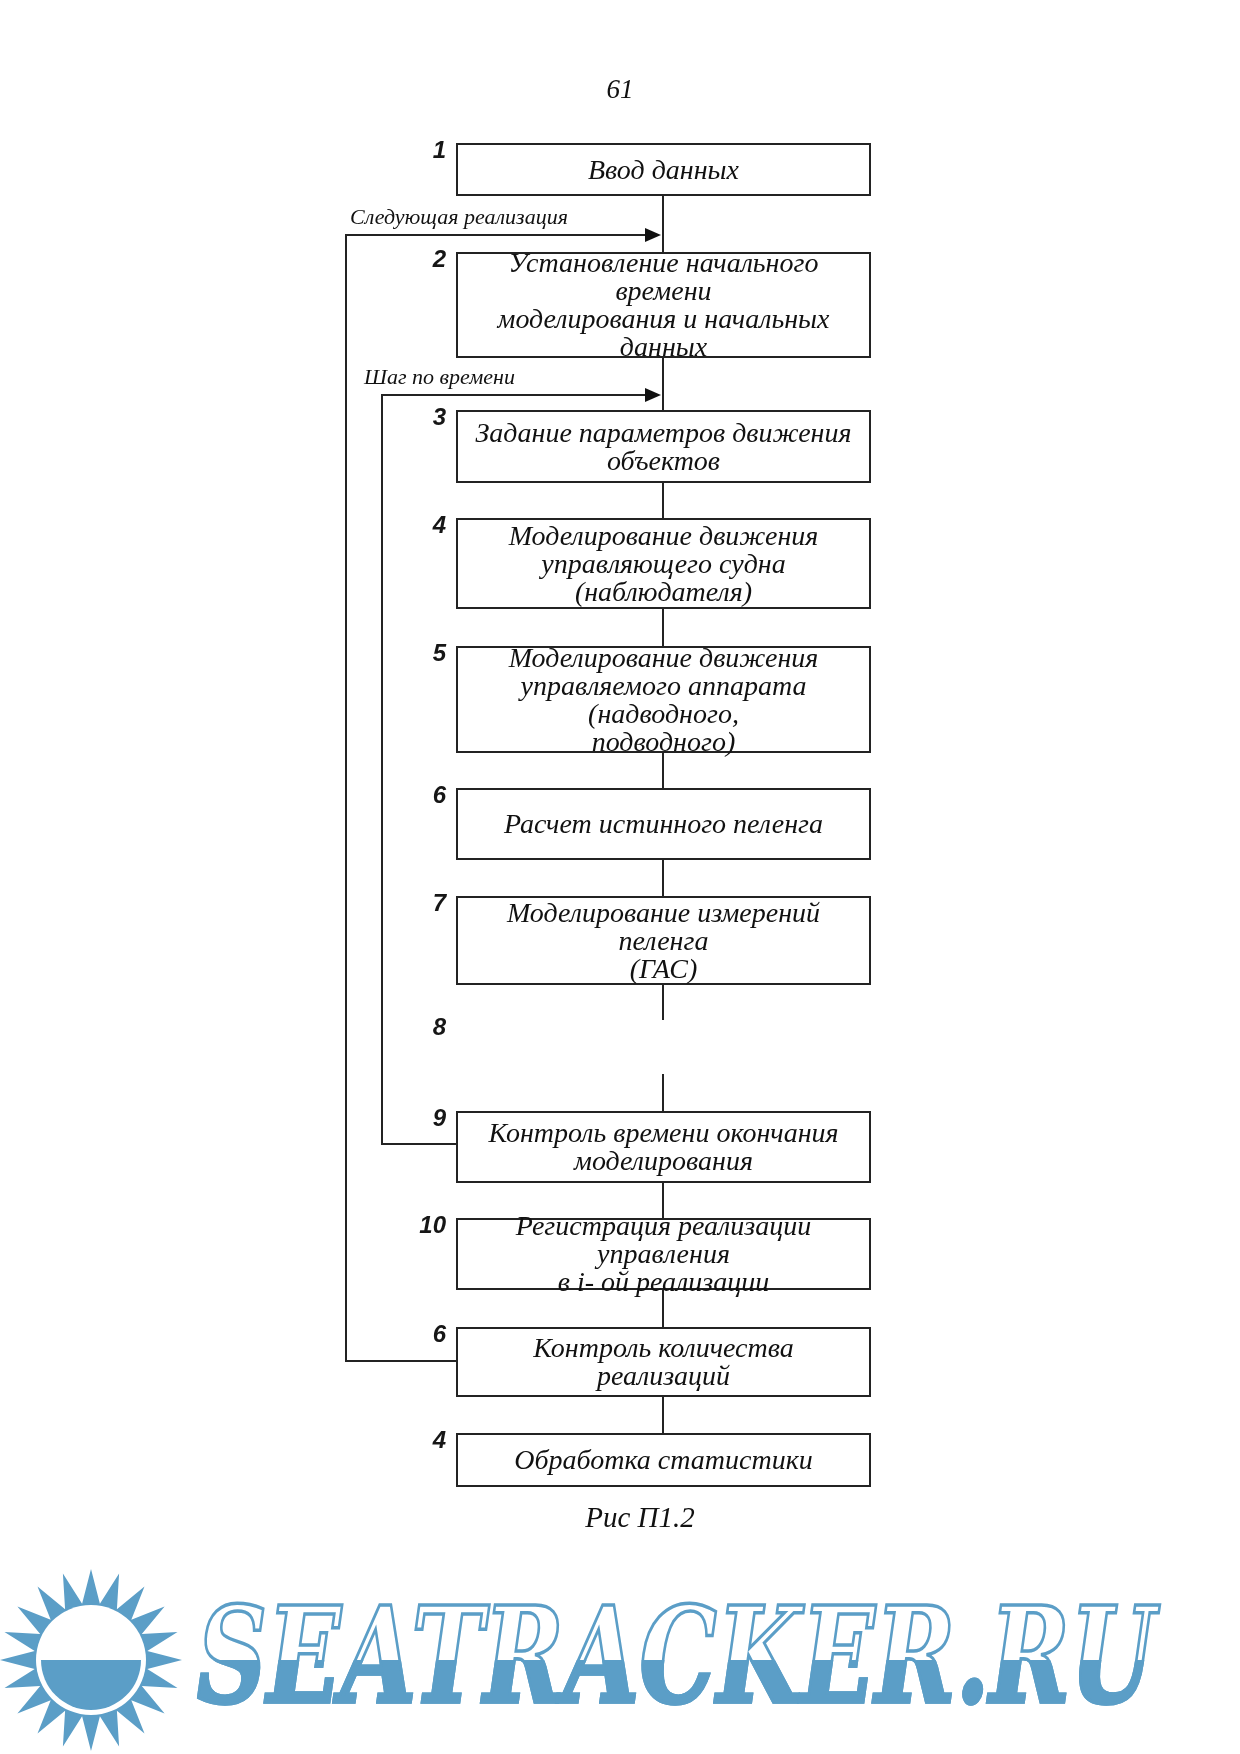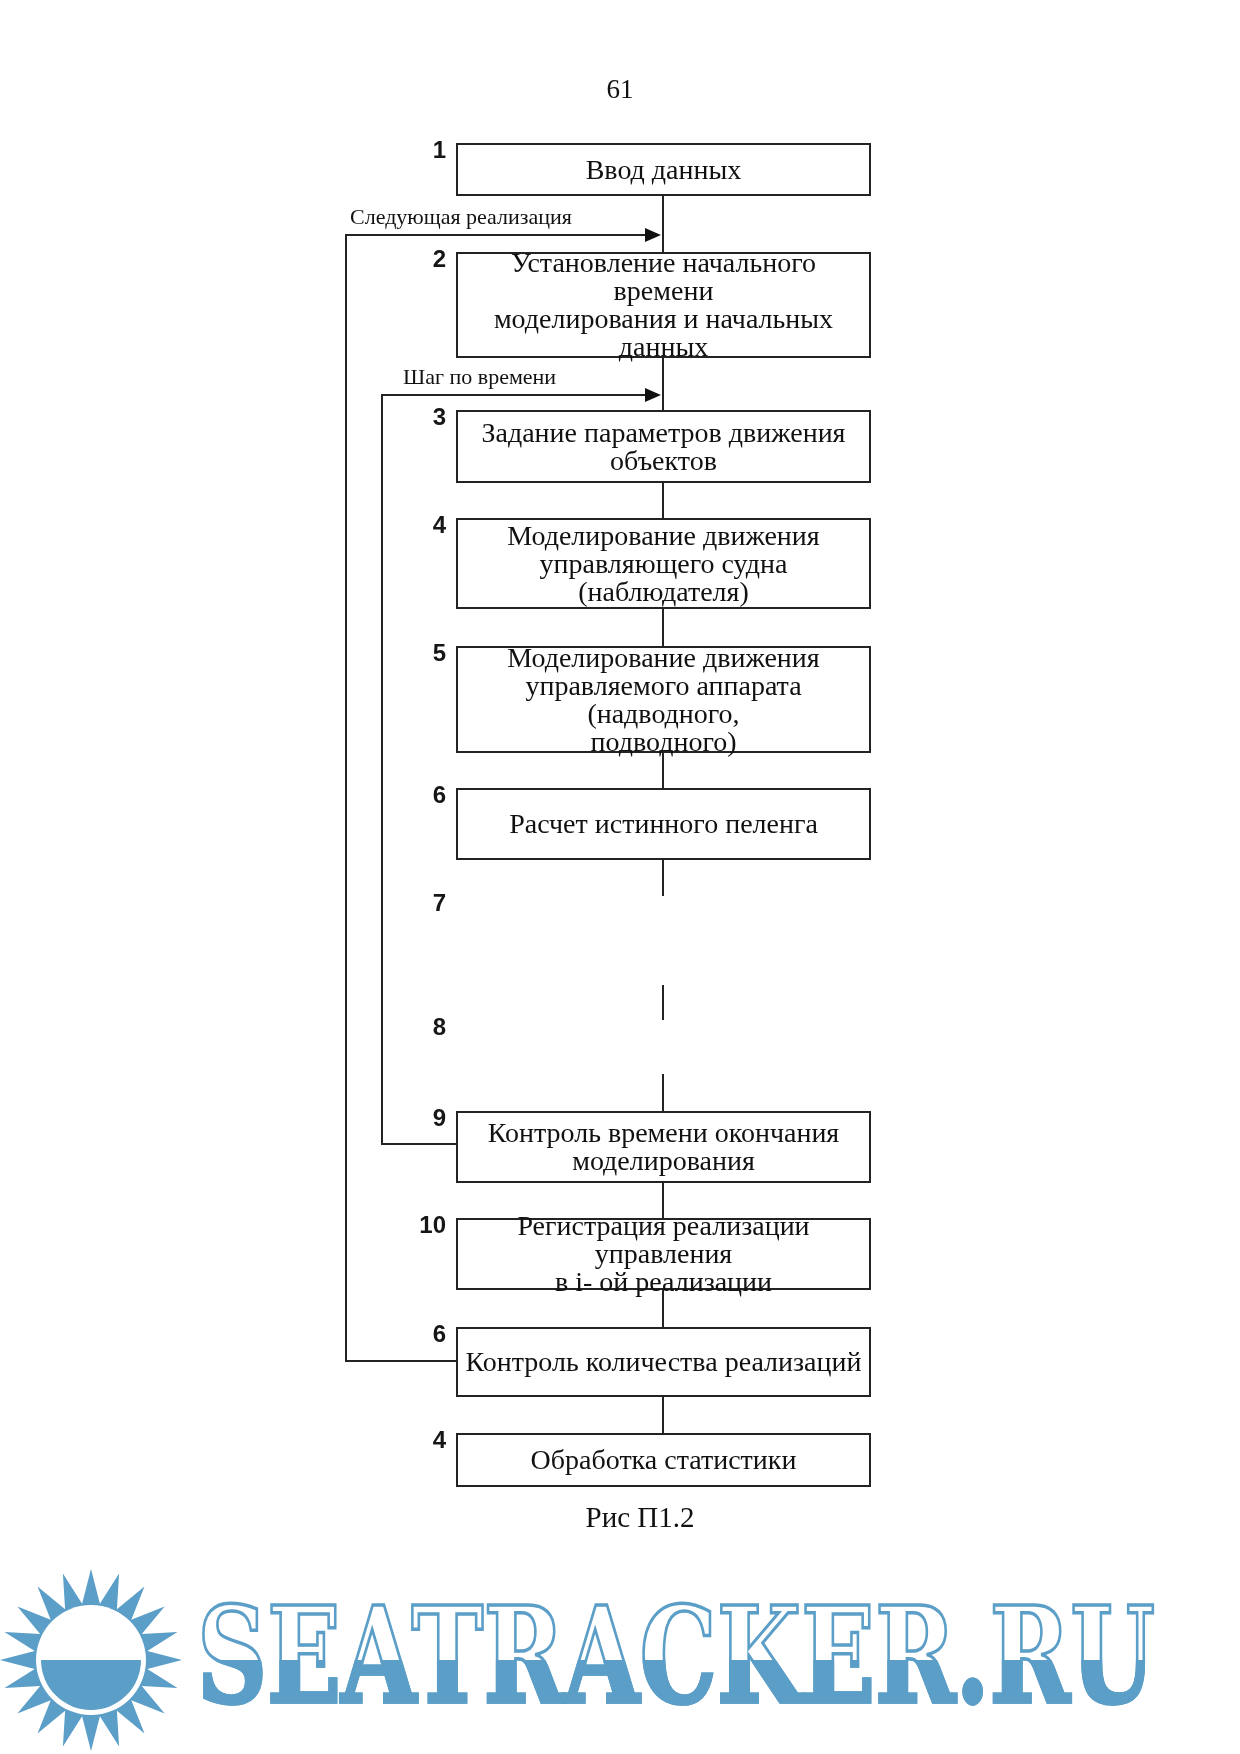--- a/index.html
+++ b/index.html
@@ -1,18 +1,18 @@
 <!DOCTYPE html>
 <html><head>
 <meta charset="utf-8">
 <style>
   html,body{margin:0;padding:0;background:#ffffff;}
   .page{
     position:relative;width:1232px;height:1754px;background:#ffffff;
-    font-family:"Liberation Serif","DejaVu Serif",serif;color:#111;overflow:hidden;
+    font-family:"Liberation Serif","DejaVu Serif",serif;color:#111;overflow:hidden;font-style:italic;
   }
   .page-number{
     position:absolute;top:74px;left:0;width:1240px;text-align:center;
     font-size:27px;line-height:30px;
   }
   .flow-box{
     position:absolute;left:456px;width:415px;box-sizing:border-box;
     border:2px solid #232323;background:#fff;
     display:flex;align-items:center;justify-content:center;
     text-align:center;font-size:28px;line-height:28px;white-space:pre-line;
@@ -82,20 +82,22 @@
   <div class="flow-box" style="top:252px;height:106px">Установление начального времени
 моделирования и начальных данных</div>
   <div class="flow-box" style="top:410px;height:73px">Задание параметров движения
 объектов</div>
   <div class="flow-box" style="top:518px;height:91px">Моделирование движения
 управляющего судна (наблюдателя)</div>
   <div class="flow-box" style="top:646px;height:107px">Моделирование движения
 управляемого аппарата (надводного,
 подводного)</div>
   <div class="flow-box" style="top:788px;height:72px">Расчет истинного пеленга</div>
+  <div class="flow-box" style="top:896px;height:89px">Моделирование измерений пеленга
+(ГАС)</div>
   <div class="flow-box" style="top:1111px;height:72px">Контроль времени окончания
 моделирования</div>
   <div class="flow-box" style="top:1218px;height:72px">Регистрация реализации управления
 в i- ой реализации</div>
   <div class="flow-box" style="top:1327px;height:70px">Контроль количества реализаций</div>
   <div class="flow-box" style="top:1433px;height:54px">Обработка статистики</div>
 
   <div class="vline" style="left:662px;top:196px;height:56px"></div>
   <div class="vline" style="left:662px;top:358px;height:52px"></div>
   <div class="vline" style="left:662px;top:483px;height:35px"></div>
@@ -107,21 +109,21 @@
   <div class="vline" style="left:662px;top:1183px;height:35px"></div>
   <div class="vline" style="left:662px;top:1290px;height:37px"></div>
   <div class="vline" style="left:662px;top:1397px;height:36px"></div>
 
   <div class="loop-label" style="left:350px;top:204px">Следующая реализация</div>
   <div class="hline" style="left:345px;top:234px;width:300px"></div>
   <div class="arrow-right" style="left:645px;top:228px"></div>
   <div class="vline" style="left:345px;top:234px;height:1128px"></div>
   <div class="hline" style="left:345px;top:1360px;width:111px"></div>
 
-  <div class="loop-label" style="left:403px;top:364px">Шаг по времени</div>
+  <div class="loop-label" style="left:364px;top:364px">Шаг по времени</div>
   <div class="hline" style="left:381px;top:394px;width:264px"></div>
   <div class="arrow-right" style="left:645px;top:388px"></div>
   <div class="vline" style="left:381px;top:394px;height:751px"></div>
   <div class="hline" style="left:381px;top:1143px;width:75px"></div>
 
   <div class="caption">Рис П1.2</div>
 
   <div>
     <svg class="wm-sun" viewBox="0 0 182 182" xmlns="http://www.w3.org/2000/svg">
       <path fill="#5b9ec7" d="M182,91 L147.3,99.9 L177.5,119.1 L141.8,116.9 L164.6,144.5 L131.3,131.3 L144.5,164.6 L116.9,141.8 L119.1,177.5 L99.9,147.3 L91,182 L82.1,147.3 L62.9,177.5 L65.1,141.8 L37.5,164.6 L50.7,131.3 L17.4,144.5 L40.2,116.9 L4.5,119.1 L34.7,99.9 L0,91 L34.7,82.1 L4.5,62.9 L40.2,65.1 L17.4,37.5 L50.7,50.7 L37.5,17.4 L65.1,40.2 L62.9,4.5 L82.1,34.7 L91,0 L99.9,34.7 L119.1,4.5 L116.9,40.2 L144.5,17.4 L131.3,50.7 L164.6,37.5 L141.8,65.1 L177.5,62.9 L147.3,82.1 Z"></path>

